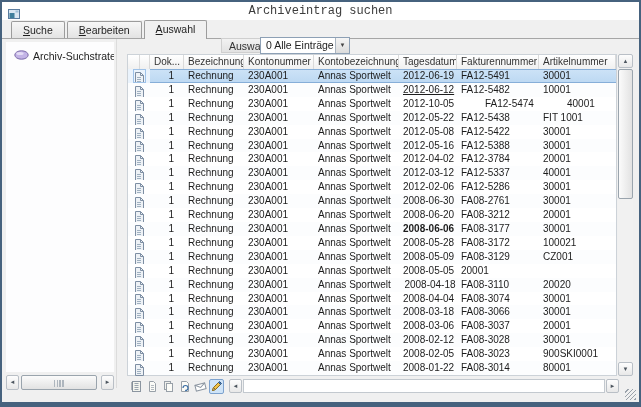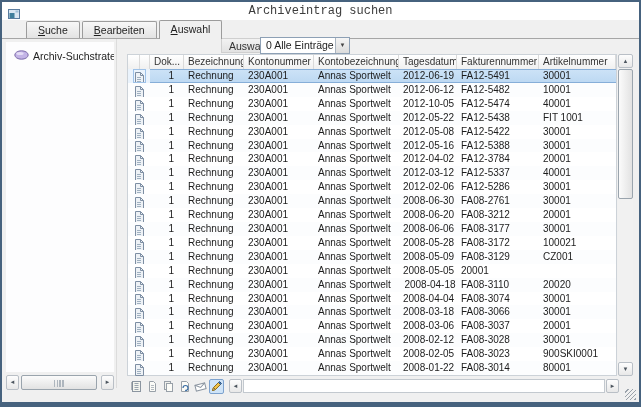--- a/index.html
+++ b/index.html
@@ -9,21 +9,21 @@
             background:#f0f0f0; overflow:hidden; }
 
   
   .titlebar { position:absolute; left:0; top:0; right:0; height:18px; background:#ffffff; }
   .win-icon { position:absolute; left:6px; top:3px; width:12px; height:10px; display:block; }
   .title { position:absolute; left:0; right:0; top:2px; text-align:center;
            font-size:12px; color:#3c3c3c;font-family:Liberation Mono, monospace; }
 
   
   .tabbar { position:absolute; left:0; top:18px; right:0; height:19px; background:#f0f0f0;
-            border-bottom:1px solid #a6a6a6; display:flex; align-items:flex-end; padding-left:24px; }
+            border-bottom:1px solid #a6a6a6; display:flex; align-items:flex-end; padding-left:9px; }
   .tab { height:17px; line-height:16px; padding:0 11px; font-size:10.5px; color:#1e1e1e;
          background:linear-gradient(#f7f7f7,#e3e3e3); border:1px solid #9c9c9c; border-bottom:none;
          border-radius:2px 2px 0 0; margin-right:2px; white-space:nowrap; }
   .tab.active { background:#f0f0f0; height:19px; margin-bottom:-1px; z-index:3; position:relative; }
   .tab u { text-decoration:underline; }
 
   
   .combo-label { position:absolute; left:219px; top:36px; height:15px; line-height:14px;
                  padding:0 7px; font-size:10.5px; color:#333;
                  background:linear-gradient(#f2f2f2,#e2e2e2); border:1px solid #cfcfcf; }
@@ -178,38 +178,38 @@
             <span class="doc-ic"><svg width="11" height="12" viewBox="0 0 11 12">
                 <path d="M1.5 0.5h5l3 3v8h-8z" fill="#eef2f6" stroke="#7d8ea3"></path>
                 <path d="M6.5 0.5v3h3" fill="none" stroke="#7d8ea3"></path>
                 <path d="M3 5.5h4M3 7.5h4M3 9.5h4" stroke="#9fb0c0"></path>
               </svg></span>
           </div>
           <div class="cell c0" style="width: 34px;">1</div>
           <div class="cell c1" style="width: 60px;">Rechnung</div>
           <div class="cell c2" style="width: 70px;">230A001</div>
           <div class="cell c3" style="width: 85px;">Annas Sportwelt</div>
-          <div class="cell c4" style="width: 58px;">2012-06-12</div>
+          <div class="cell c4" style="width: 58px; text-decoration: underline;">2012-06-12</div>
           <div class="cell c5" style="width: 82px;">FA12-5482</div>
           <div class="cell c6 fill">10001</div>
         </div>
         <div class="trow">
           <div class="icell">
             <span class="doc-ic"><svg width="11" height="12" viewBox="0 0 11 12">
                 <path d="M1.5 0.5h5l3 3v8h-8z" fill="#eef2f6" stroke="#7d8ea3"></path>
                 <path d="M6.5 0.5v3h3" fill="none" stroke="#7d8ea3"></path>
                 <path d="M3 5.5h4M3 7.5h4M3 9.5h4" stroke="#9fb0c0"></path>
               </svg></span>
           </div>
           <div class="cell c0" style="width: 34px;">1</div>
           <div class="cell c1" style="width: 60px;">Rechnung</div>
           <div class="cell c2" style="width: 70px;">230A001</div>
           <div class="cell c3" style="width: 85px;">Annas Sportwelt</div>
           <div class="cell c4" style="width: 58px;">2012-10-05</div>
-          <div class="cell c5" style="width: 82px;">FA12-5474</div>
+          <div class="cell c5" style="width: 82px; margin-left: 24px;">FA12-5474</div>
           <div class="cell c6 fill">40001</div>
         </div>
         <div class="trow odd">
           <div class="icell">
             <span class="doc-ic"><svg width="11" height="12" viewBox="0 0 11 12">
                 <path d="M1.5 0.5h5l3 3v8h-8z" fill="#eef2f6" stroke="#7d8ea3"></path>
                 <path d="M6.5 0.5v3h3" fill="none" stroke="#7d8ea3"></path>
                 <path d="M3 5.5h4M3 7.5h4M3 9.5h4" stroke="#9fb0c0"></path>
               </svg></span>
           </div>
@@ -338,21 +338,21 @@
             <span class="doc-ic"><svg width="11" height="12" viewBox="0 0 11 12">
                 <path d="M1.5 0.5h5l3 3v8h-8z" fill="#eef2f6" stroke="#7d8ea3"></path>
                 <path d="M6.5 0.5v3h3" fill="none" stroke="#7d8ea3"></path>
                 <path d="M3 5.5h4M3 7.5h4M3 9.5h4" stroke="#9fb0c0"></path>
               </svg></span>
           </div>
           <div class="cell c0" style="width: 34px;">1</div>
           <div class="cell c1" style="width: 60px;">Rechnung</div>
           <div class="cell c2" style="width: 70px;">230A001</div>
           <div class="cell c3" style="width: 85px;">Annas Sportwelt</div>
-          <div class="cell c4" style="width: 58px;">2008-06-06</div>
+          <div class="cell c4" style="width: 58px; font-weight: bold;">2008-06-06</div>
           <div class="cell c5" style="width: 82px;">FA08-3177</div>
           <div class="cell c6 fill">30001</div>
         </div>
         <div class="trow">
           <div class="icell">
             <span class="doc-ic"><svg width="11" height="12" viewBox="0 0 11 12">
                 <path d="M1.5 0.5h5l3 3v8h-8z" fill="#eef2f6" stroke="#7d8ea3"></path>
                 <path d="M6.5 0.5v3h3" fill="none" stroke="#7d8ea3"></path>
                 <path d="M3 5.5h4M3 7.5h4M3 9.5h4" stroke="#9fb0c0"></path>
               </svg></span>

